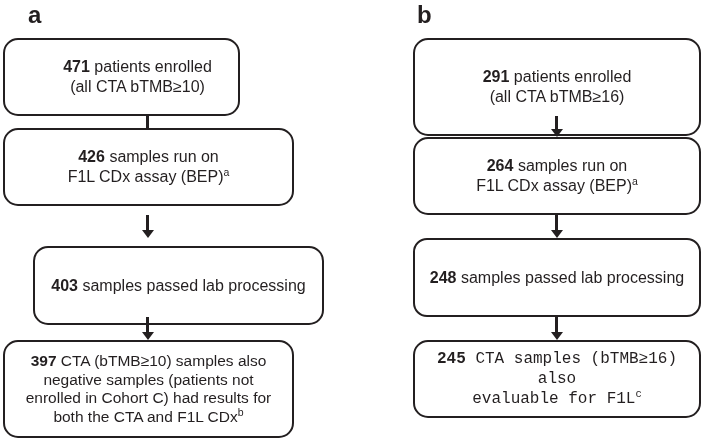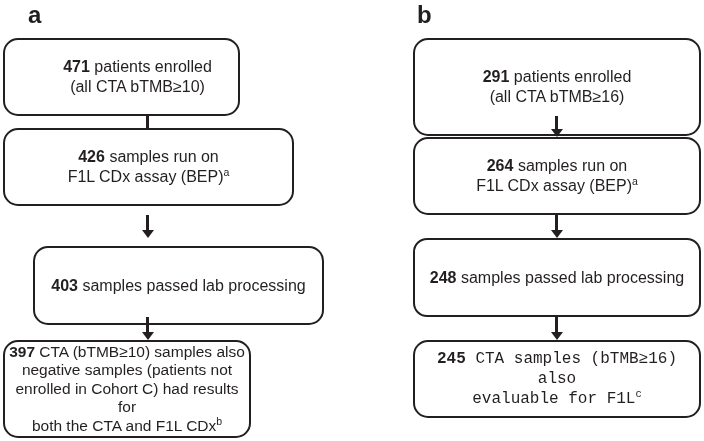--- a/index.html
+++ b/index.html
@@ -108,21 +108,21 @@
     <div class="txt">
       <div><span class="num">403</span> <span>samples passed lab processing</span></div>
     </div>
   </div>
 
   <div class="arrow" style="left:141px;top:317px;height:23px;">
     <div class="stem"></div>
     <div class="head"></div>
   </div>
 
-  <div class="box" style="left:3px;top:340px;width:248px;height:98px;">
+  <div class="box" style="left:3px;top:340px;width:291px;height:98px;">
     <div class="txt small">
       <div><span class="num">397</span> <span>CTA (bTMB≥10) samples also</span></div>
       <div>negative samples (patients not</div>
       <div>enrolled in Cohort C) had results for</div>
       <div><span>both the CTA and F1L CDx</span><sup>b</sup></div>
     </div>
   </div>
 
   <div class="box" style="left:413px;top:38px;width:288px;height:98px;">
     <div class="txt">

